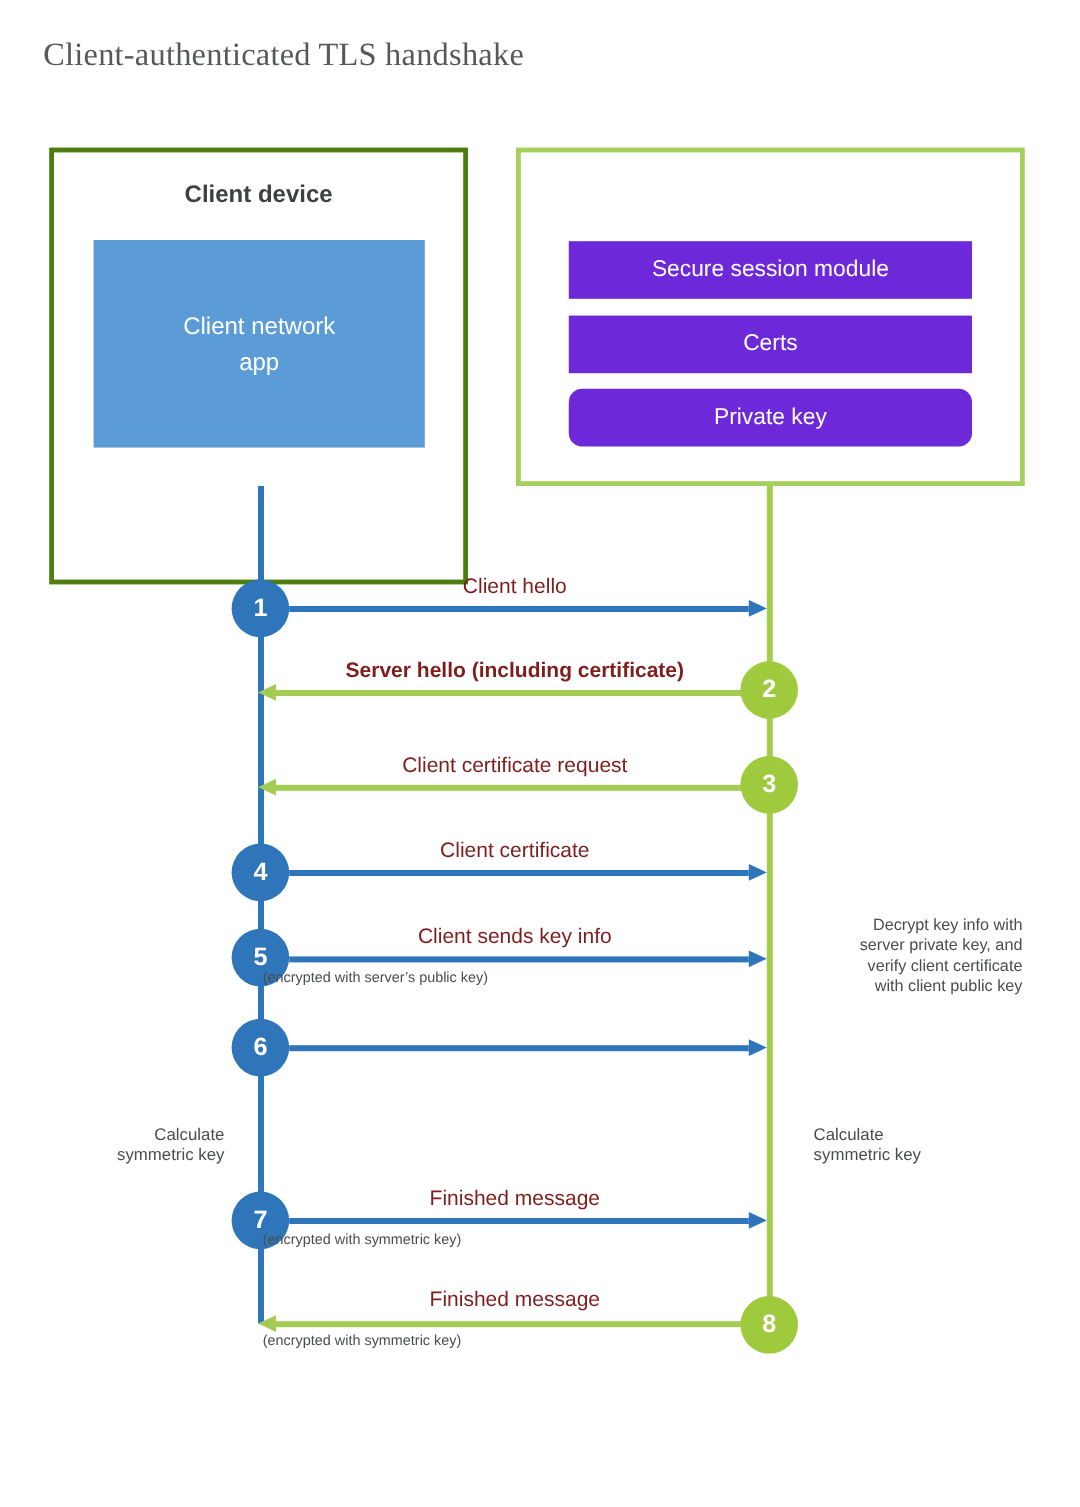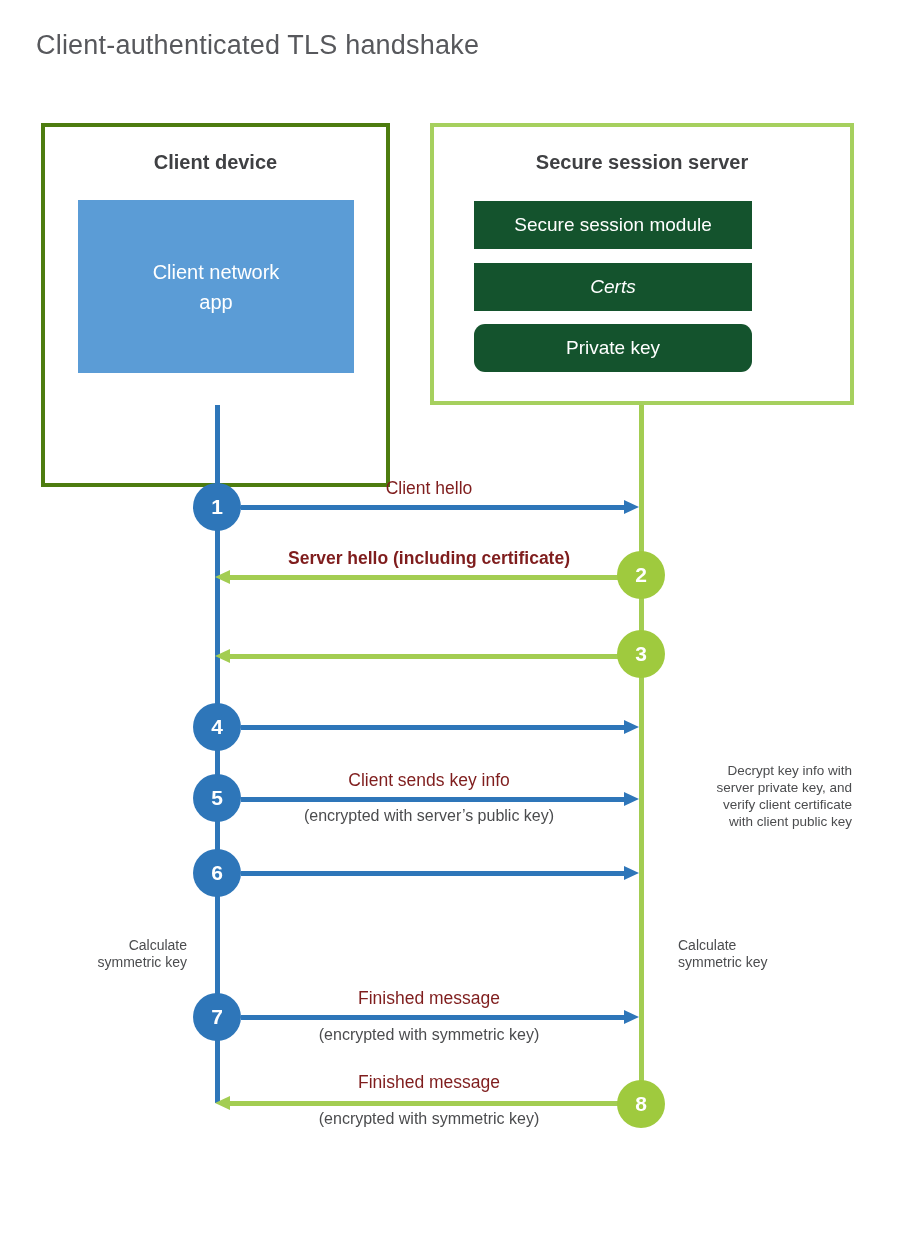--- a/index.html
+++ b/index.html
@@ -1,31 +1,31 @@
 <!DOCTYPE html>
 <html><head>
 <meta charset="utf-8">
 <style>
   html,body{margin:0;padding:0;background:#ffffff;}
   body{font-family:"Liberation Sans","DejaVu Sans",sans-serif;}
   #stage{position:relative;width:900px;height:1256px;background:#ffffff;overflow:hidden;}
 
   .page-title{position:absolute;left:36px;top:30px;font-size:27px;font-weight:400;
-              color:#57585c;letter-spacing:0.2px;}
+              color:#57585c;letter-spacing:0.2px;font-family:Liberation Serif, serif;}
 
   
   .entity-box{position:absolute;box-sizing:border-box;background:#fff;}
   .client-box{left:41px;top:123px;width:349px;height:364px;border:4px solid #4d7c0f;}
   .server-box{left:430px;top:123px;width:424px;height:282px;border:4px solid #a6d05e;}
   .entity-title{position:absolute;left:0;right:0;top:24px;text-align:center;
                 font-size:20px;font-weight:700;color:#3f4043;}
   .client-app{position:absolute;left:33px;top:73px;width:276px;height:173px;background:#5b9cd6;
               display:flex;align-items:center;justify-content:center;text-align:center;
               color:#ffffff;font-size:20px;line-height:30px;white-space:pre-line;}
-  .module-bar{position:absolute;left:40px;width:278px;height:48px;background:#14532d;
+  .module-bar{position:absolute;left:40px;width:336px;height:48px;background:#6d28d9;
               color:#ffffff;font-size:19px;text-align:center;line-height:48px;}
 
   
   .lifeline{position:absolute;width:5px;}
   .lifeline.blue{background:#2e76b9;left:215px;top:405px;height:698px;}
   .lifeline.green{background:#a3cd52;left:639px;top:405px;height:699px;}
 
   
   .step-circle{position:absolute;width:48px;height:48px;border-radius:50%;
                color:#fff;font-size:21px;font-weight:700;text-align:center;line-height:48px;}
@@ -37,65 +37,66 @@
   .arrow-line.blue{background:#2e76b9;left:241px;width:383px;}
   .arrow-line.green{background:#a3cd52;left:230px;width:388px;}
   .arrow-head{position:absolute;width:0;height:0;border-top:7px solid transparent;
               border-bottom:7px solid transparent;}
   .arrow-head.right{border-left:15px solid #2e76b9;left:624px;}
   .arrow-head.left{border-right:15px solid #a3cd52;left:215px;}
 
   
   .msg-label{position:absolute;left:219px;width:420px;text-align:center;
              font-size:17.5px;color:#7f1d1d;}
-  .msg-sub{position:absolute;left:219px;width:420px;text-align:center;
-           font-size:16px;color:#4b4c4e;}
+  .msg-sub{position:absolute;left:219px;width:420px;
+           font-size:12px;color:#4b4c4e;}
   .side-note{position:absolute;font-size:13.5px;line-height:17px;color:#4b4c4e;
              white-space:pre-line;}
   .note-decrypt{left:667px;top:762px;width:185px;text-align:right;}
   .note-calc-left{left:58px;top:937px;width:129px;text-align:right;font-size:14px;}
   .note-calc-right{left:678px;top:937px;width:140px;text-align:left;font-size:14px;}
 </style>
 </head>
 <body>
 
 <div id="stage">
 
   <div class="page-title">Client-authenticated TLS handshake</div>
 
   <div class="entity-box client-box">
     <div class="entity-title">Client device</div>
     <div class="client-app">Client network
 app</div>
   </div>
 
   <div class="entity-box server-box">
-    <div class="entity-title">Secure session server</div>
     <div class="module-bar" style="top:74px;">Secure session module</div>
-    <div class="module-bar" style="top:136px;font-style:italic;">Certs</div>
+    <div class="module-bar" style="top:136px;">Certs</div>
     <div class="module-bar" style="top:197px;border-radius:11px;">Private key</div>
   </div>
 
   <div class="lifeline blue"></div>
   <div class="lifeline green"></div>
 
   <div class="msg-label" style="top:478px;">Client hello</div>
   <div class="arrow-line blue" style="top:505px;"></div>
   <div class="arrow-head right" style="top:500px;"></div>
   <div class="step-circle blue" style="top:483px;">1</div>
 
   <div class="msg-label" style="top:548px;font-weight:bold;">Server hello (including certificate)</div>
   <div class="arrow-line green" style="top:575px;"></div>
   <div class="arrow-head left" style="top:570px;"></div>
   <div class="step-circle green" style="top:551px;">2</div>
 
+  <div class="msg-label" style="top:627px;">Client certificate request</div>
   <div class="arrow-line green" style="top:654px;"></div>
   <div class="arrow-head left" style="top:649px;"></div>
   <div class="step-circle green" style="top:630px;">3</div>
 
+  <div class="msg-label" style="top:698px;">Client certificate</div>
   <div class="arrow-line blue" style="top:725px;"></div>
   <div class="arrow-head right" style="top:720px;"></div>
   <div class="step-circle blue" style="top:703px;">4</div>
 
   <div class="msg-label" style="top:770px;">Client sends key info</div>
   <div class="arrow-line blue" style="top:797px;"></div>
   <div class="arrow-head right" style="top:792px;"></div>
   <div class="step-circle blue" style="top:774px;">5</div>
   <div class="msg-sub" style="top:807px;">(encrypted with server’s public key)</div>
 

